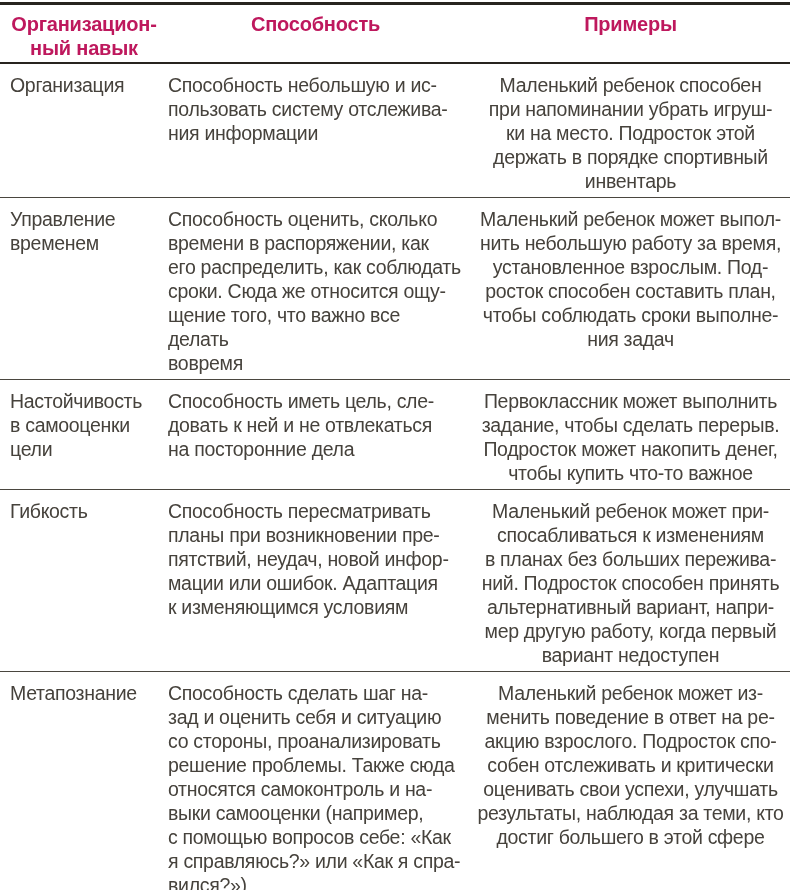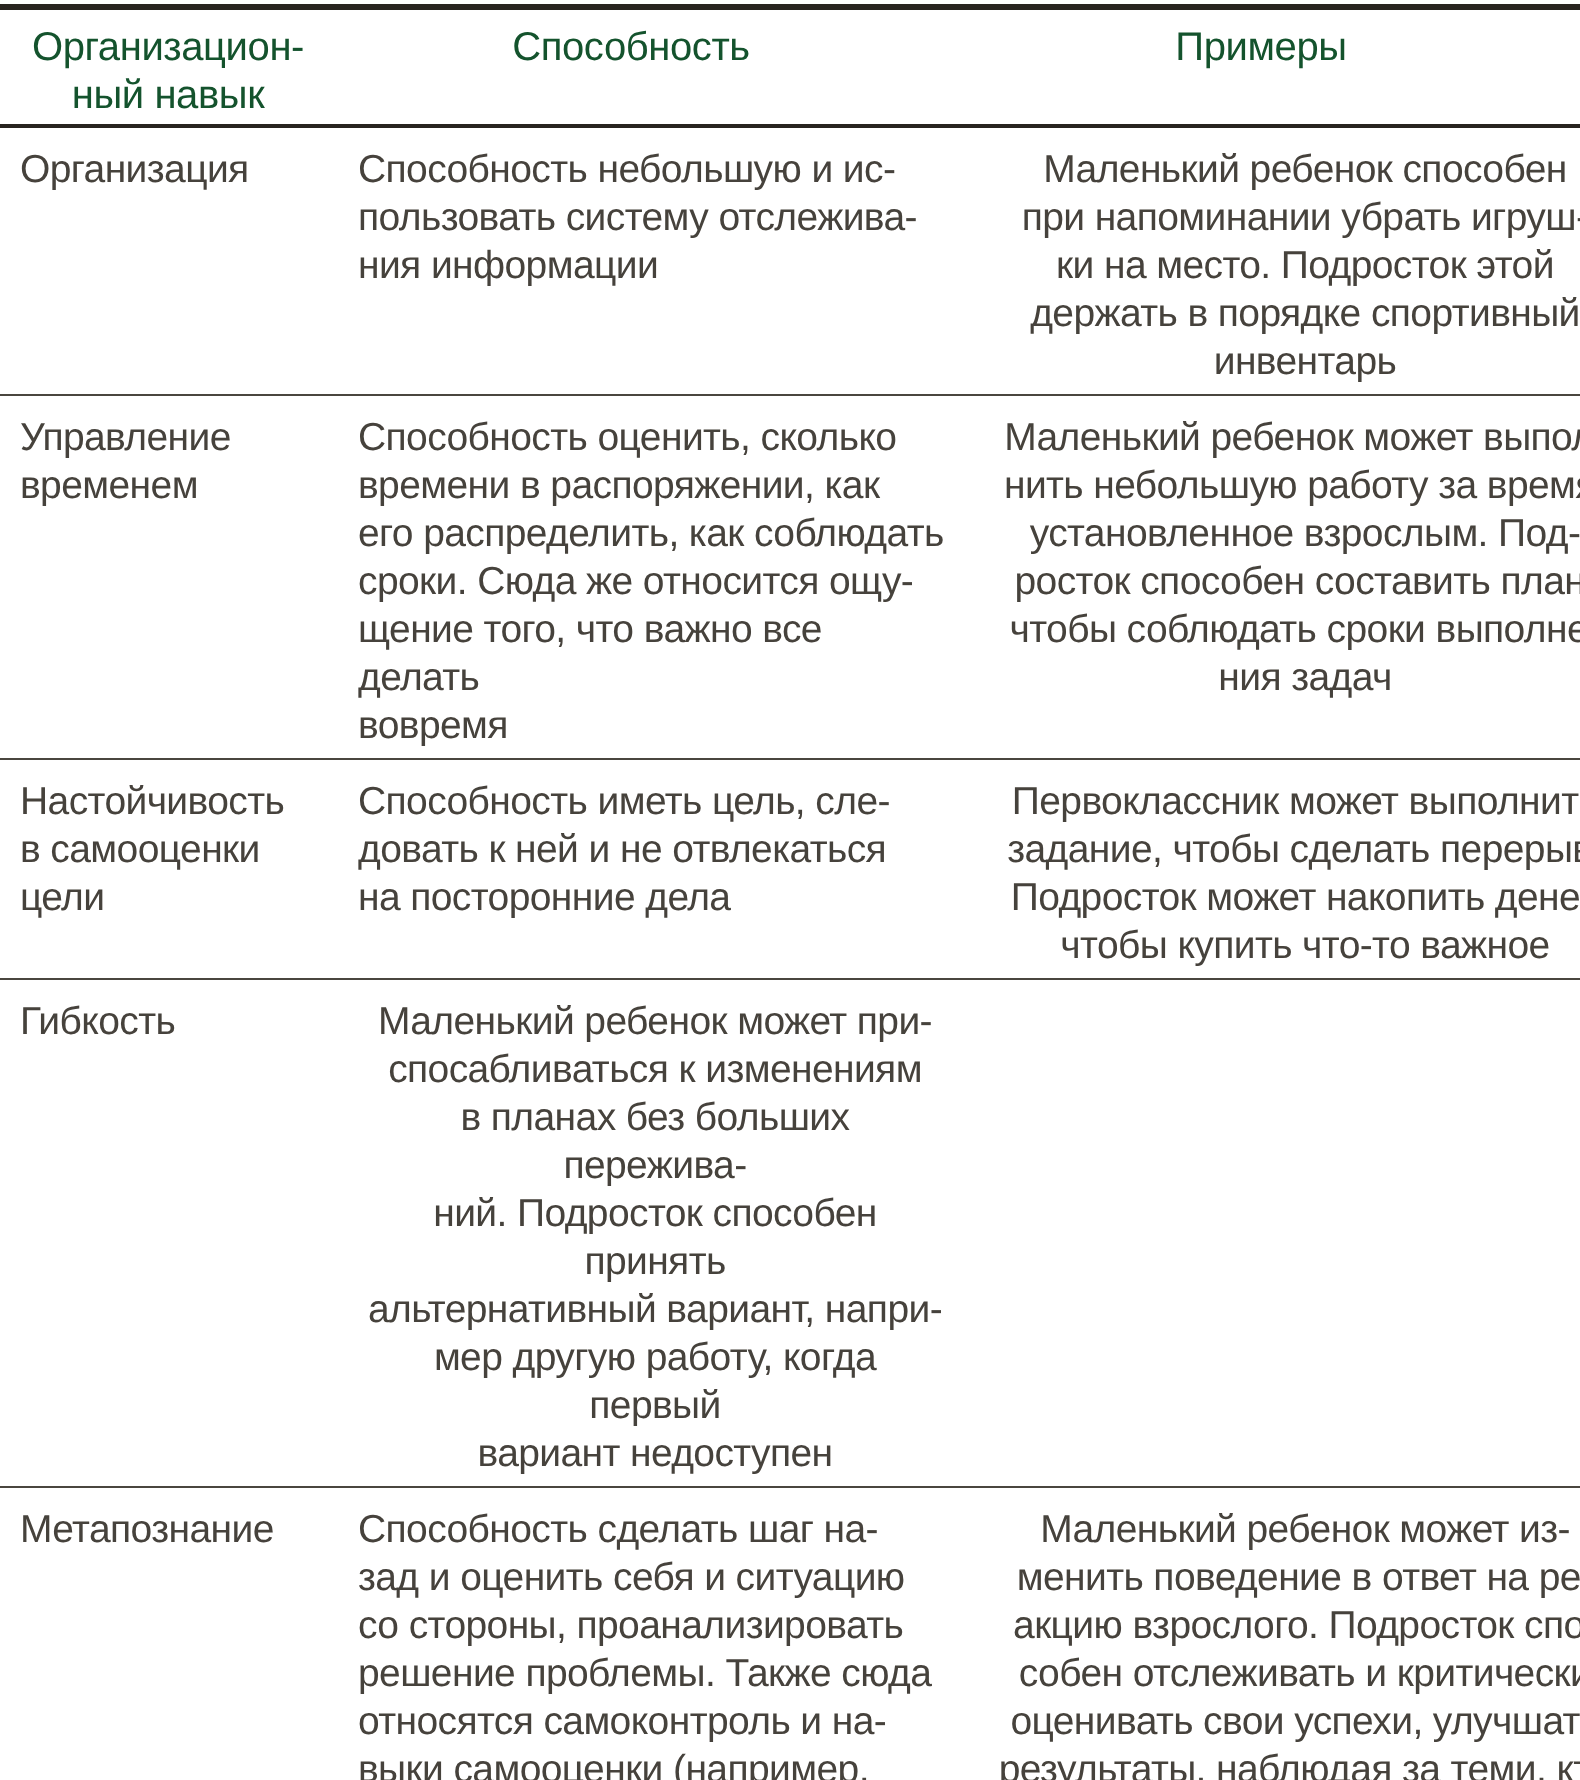--- a/index.html
+++ b/index.html
@@ -24,31 +24,30 @@
     display: grid;
     grid-template-columns: 162px 305px 323px;
     box-sizing: border-box;
   }
   .thead {
     border-bottom: 2px solid #28241f;
     padding: 7px 0 2px 0;
   }
   .thead .cell {
     text-align: center;
-    font-weight: 400;
+    font-weight: 700;
     font-size: 20px;
     letter-spacing: -0.2px;
-    color: #14532d;
+    color: #be185d;
     line-height: 24px;
     white-space: pre-line;
   }
   .trow {
     border-bottom: 1px solid #4a463f;
     padding: 9px 0 4px 0;
-    gap: 11px;
   }
   .trow:last-child {
     border-bottom: none;
   }
   .cell {
     box-sizing: border-box;
     font-size: 19.5px;
     line-height: 24px;
     letter-spacing: -0.3px;
     white-space: pre-line;
@@ -107,20 +106,25 @@
 довать к ней и не отвлекаться
 на посторонние дела</div>
     <div class="cell examples">Первоклассник может выполнить
 задание, чтобы сделать перерыв.
 Подросток может накопить денег,
 чтобы купить что-то важное</div>
   </div>
 
   <div class="tr trow">
     <div class="cell skill">Гибкость</div>
+    <div class="cell def">Способность пересматривать
+планы при возникновении пре-
+пятствий, неудач, новой инфор-
+мации или ошибок. Адаптация
+к изменяющимся условиям</div>
     <div class="cell examples">Маленький ребенок может при-
 спосабливаться к изменениям
 в планах без больших пережива-
 ний. Подросток способен принять
 альтернативный вариант, напри-
 мер другую работу, когда первый
 вариант недоступен</div>
   </div>
 
   <div class="tr trow">

